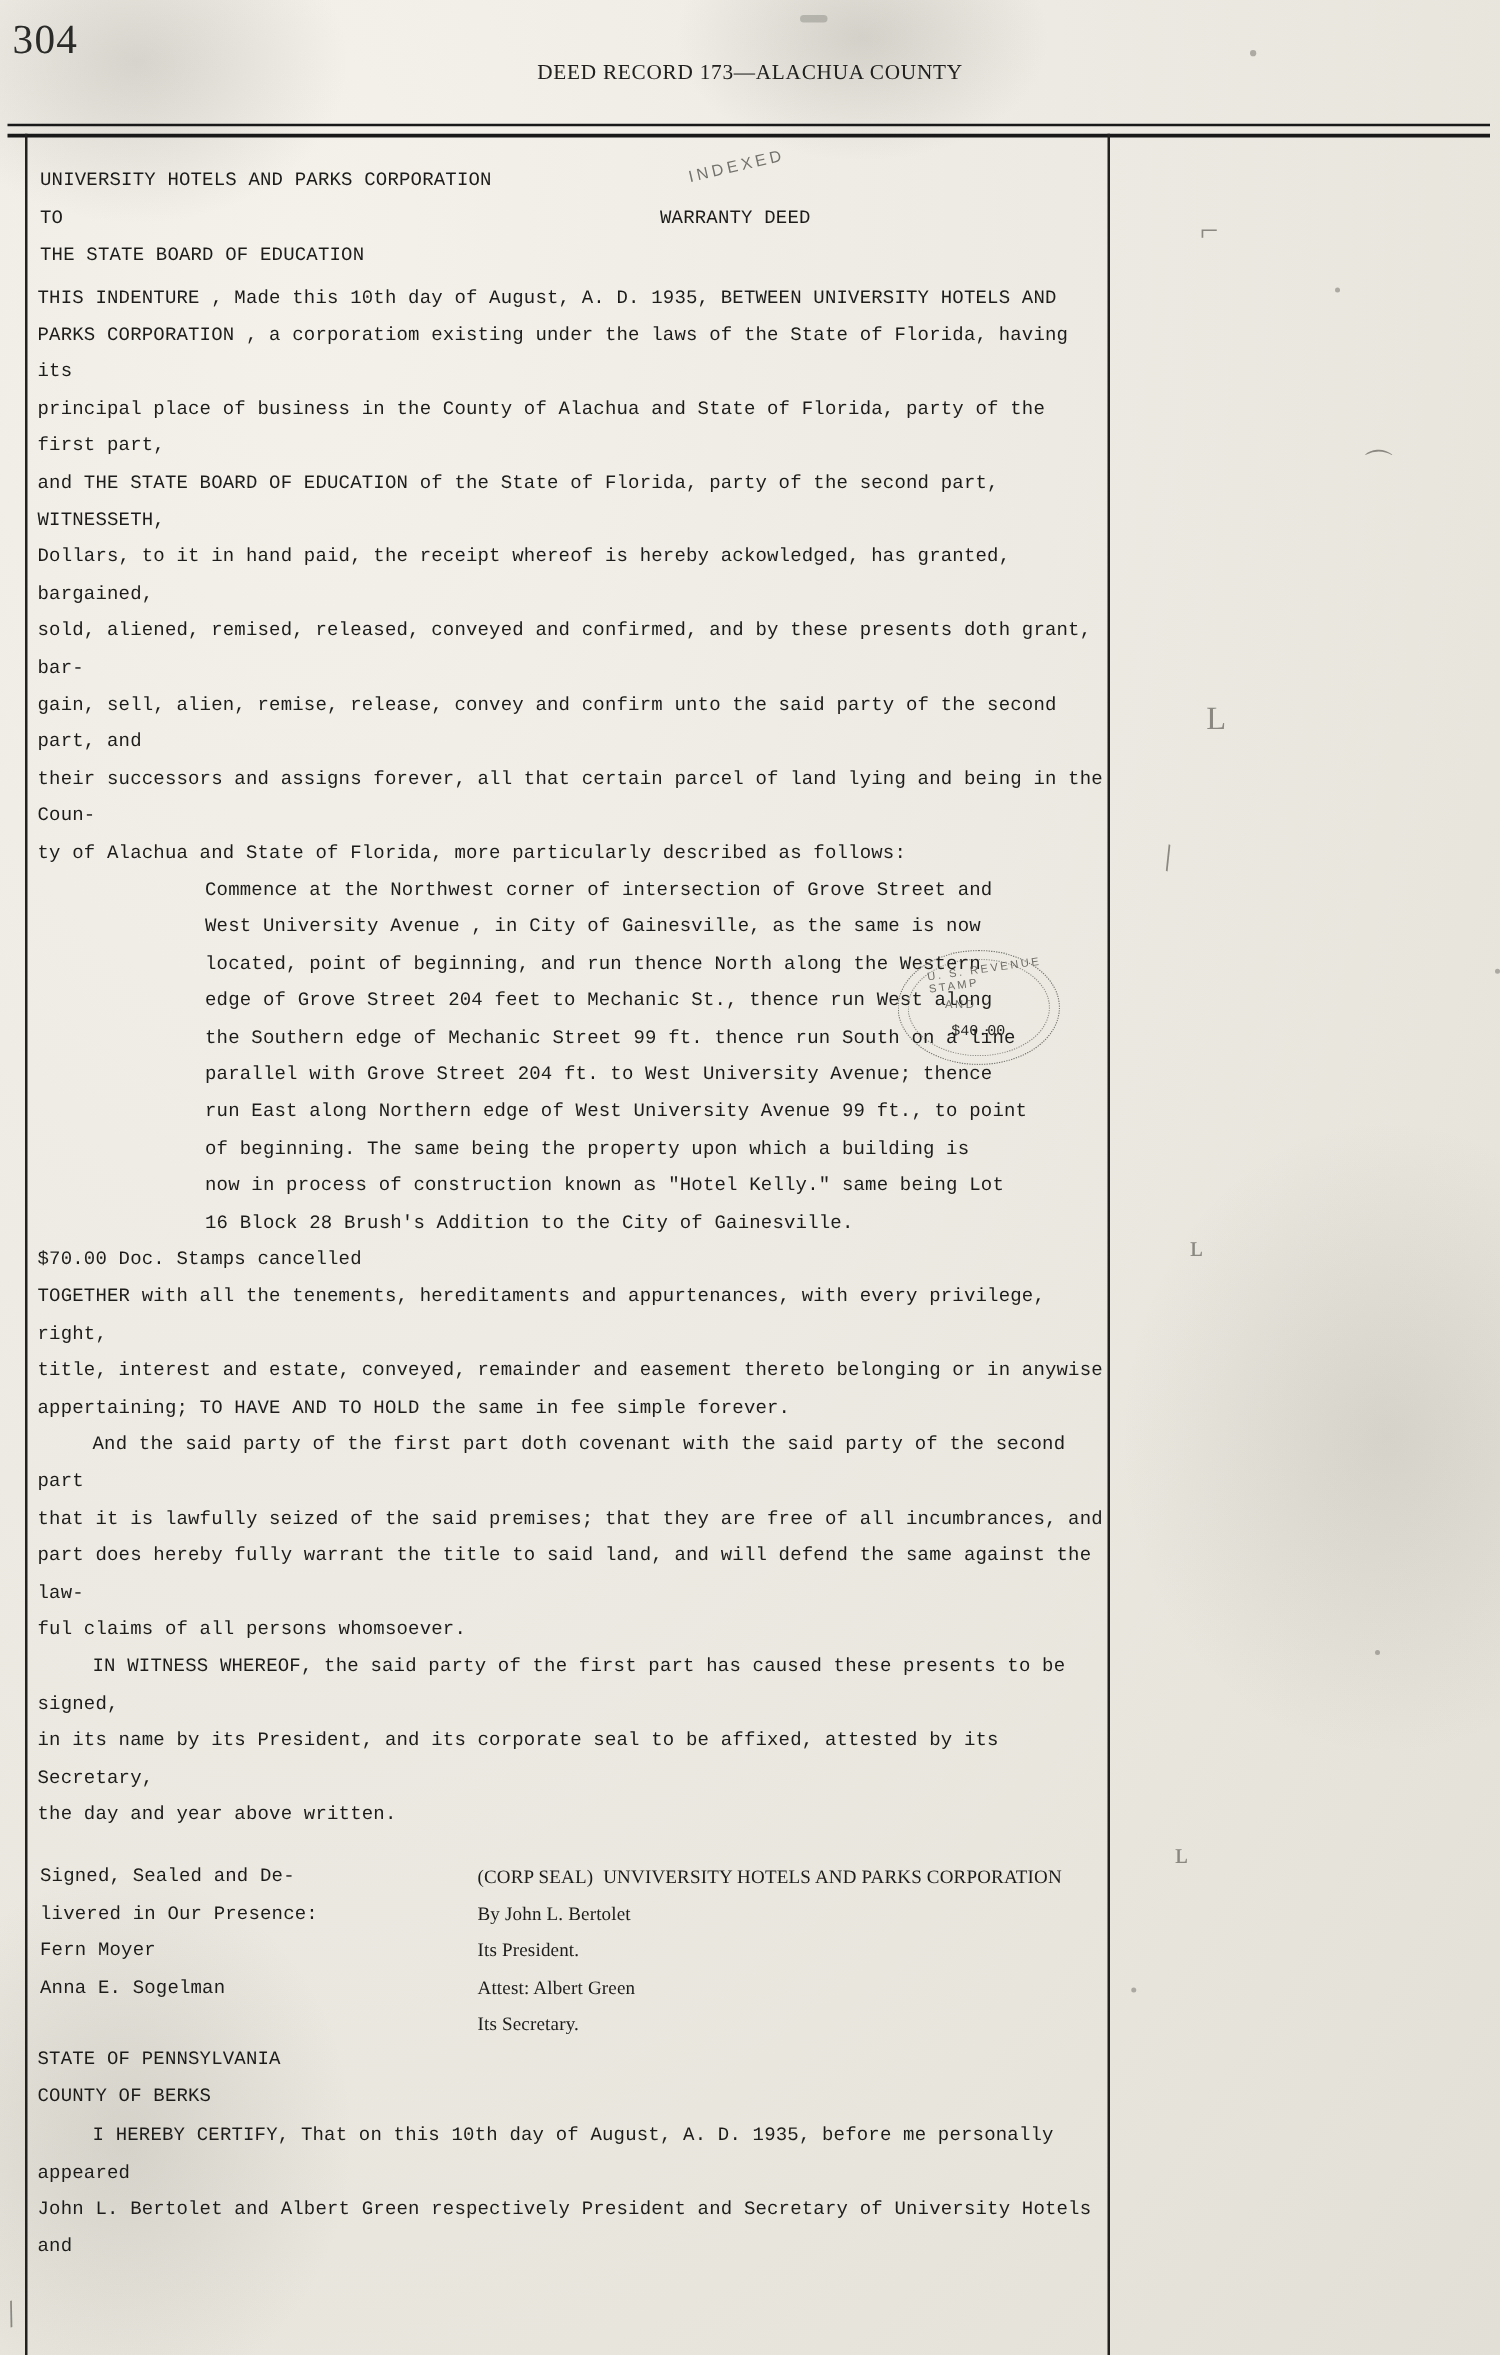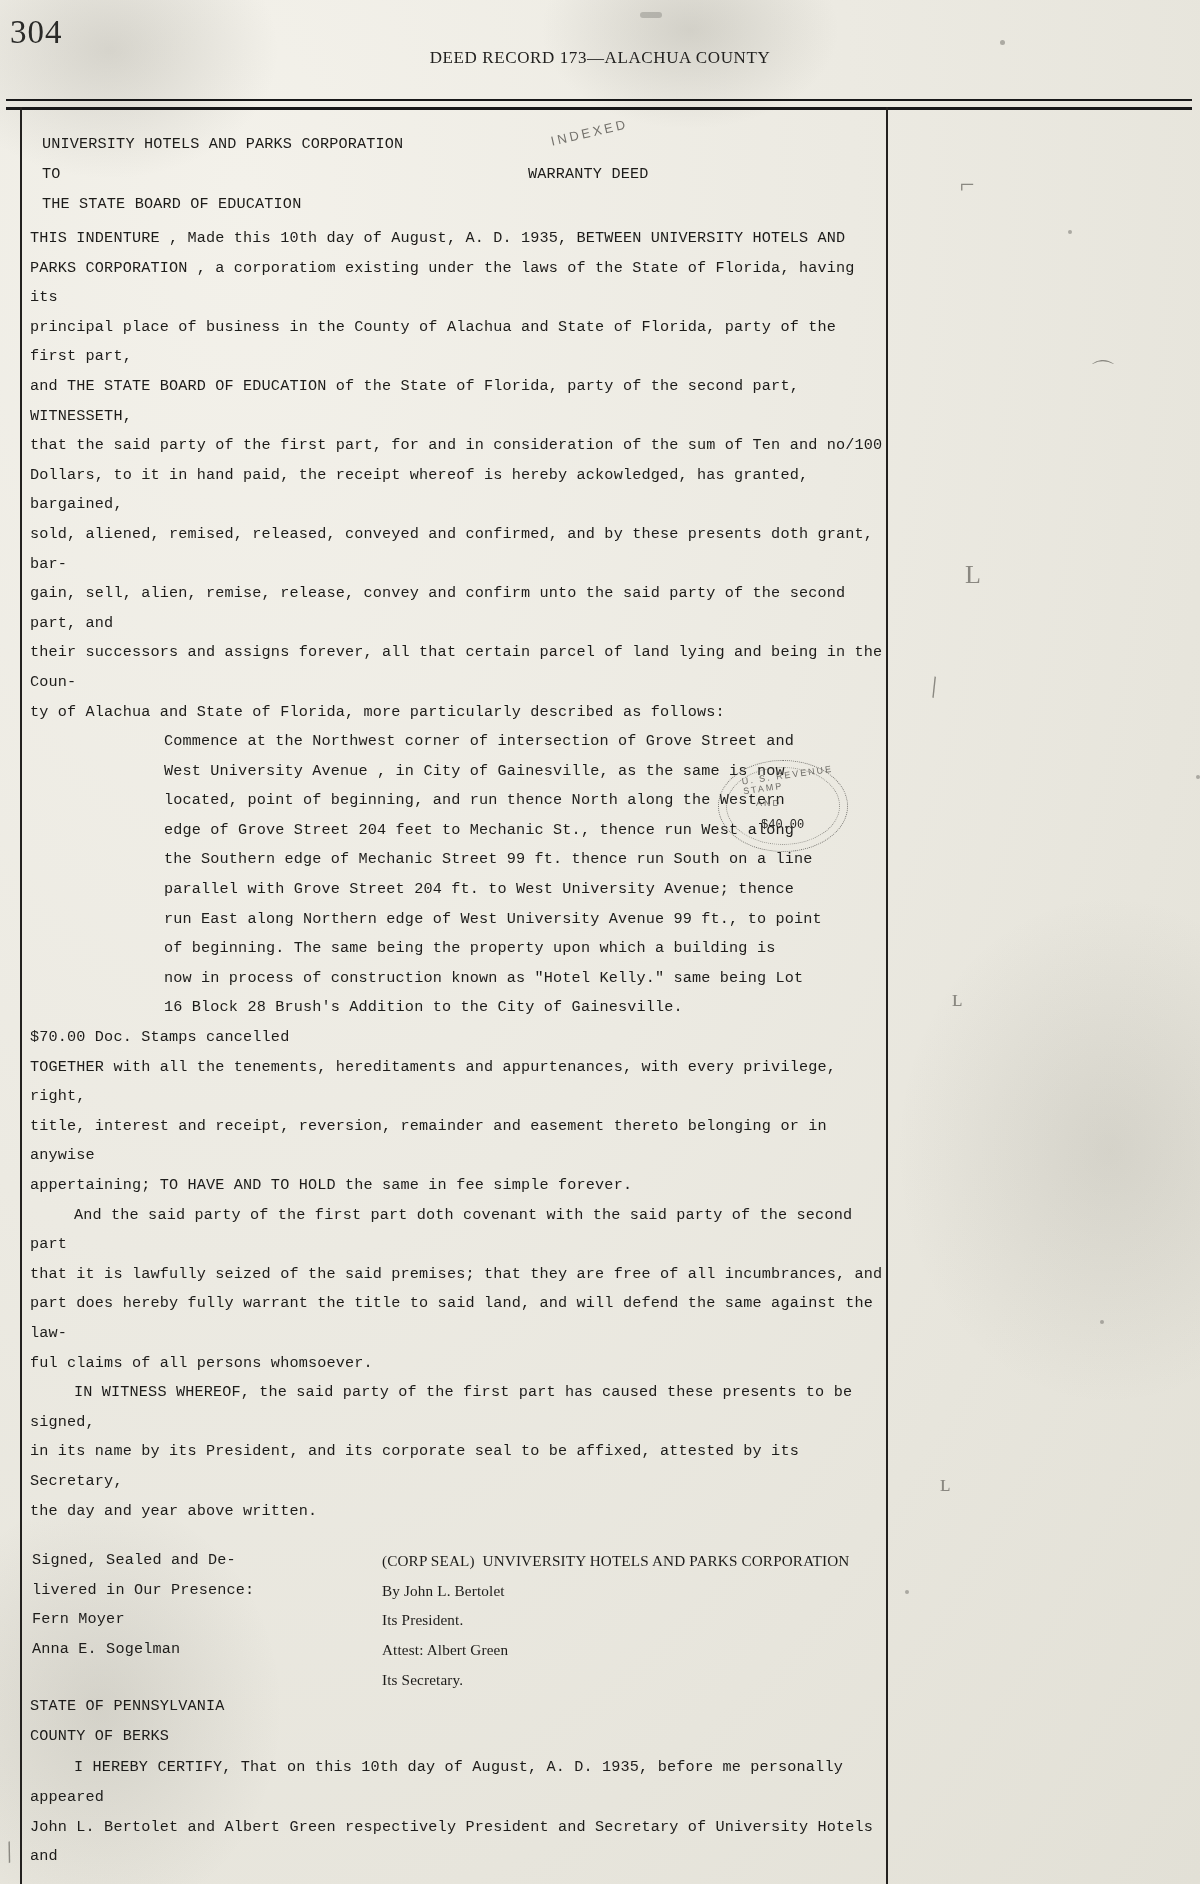--- a/index.html
+++ b/index.html
@@ -72,21 +72,21 @@
     line-height: 29.6px;
     color: #1d1c1a;
     letter-spacing: 0.15px;
   }
   .doc p { margin: 0; }
   .hdr { margin: 0; }
   .hdr-row {
     position: relative;
     height: 30px;
   }
-  .hdr-left { position: absolute; left: 12px; top: 0; }
+  .hdr-left { position: absolute; left: 2px; top: 0; }
   .hdr-right { position: absolute; left: 498px; top: 0; }
   .indexed {
     position: absolute;
     left: 520px;
     top: -12px;
     transform: rotate(-13deg);
     font-family: "Liberation Sans", sans-serif;
     font-size: 13px;
     letter-spacing: 3px;
     color: #5e5c57;
@@ -220,21 +220,20 @@
       <div class="hdr-row">
         <span class="hdr-left">THE STATE BOARD OF EDUCATION</span>
       </div>
     </div>
 
     <div class="body-block">
       <p class="ind-first">THIS INDENTURE , Made this 10th day of August, A. D. 1935, BETWEEN UNIVERSITY HOTELS AND</p>
       <p>PARKS CORPORATION , a corporatiom existing under the laws of the State of Florida, having its</p>
       <p>principal place of business in the County of Alachua and State of Florida, party of the first part,</p>
       <p>and THE STATE BOARD OF EDUCATION of the State of Florida, party of the second part, WITNESSETH,</p>
-      <p>that the said party of the first part, for and in consideration of the sum of Ten and no/100</p>
       <p>Dollars, to it in hand paid, the receipt whereof is hereby ackowledged, has granted, bargained,</p>
       <p>sold, aliened, remised, released, conveyed and confirmed, and by these presents doth grant, bar-</p>
       <p>gain, sell, alien, remise, release, convey and confirm unto the said party of the second part, and</p>
       <p>their successors and assigns forever, all that certain parcel of land lying and being in the Coun-</p>
       <p>ty of Alachua and State of Florida, more particularly described as follows:</p>
     </div>
 
     <div class="legal">
       <p>Commence at the Northwest corner of intersection of Grove Street and</p>
       <p>West University Avenue , in City of Gainesville, as the same is now</p>
@@ -245,21 +244,21 @@
       <p>run East along Northern edge of West University Avenue 99 ft., to point</p>
       <p>of beginning.  The same being the property upon which a building is</p>
       <p>now in process of construction known as "Hotel Kelly." same being Lot</p>
       <p>16 Block 28 Brush's Addition to the City of Gainesville.</p>
     </div>
 
     <p class="stamp-line">$70.00 Doc. Stamps cancelled</p>
 
     <div>
       <p>TOGETHER with all the tenements, hereditaments and appurtenances, with every privilege, right,</p>
-      <p>title, interest and receipt, reversion, remainder and easement thereto belonging or in anywise</p>
+      <p>title, interest and estate, conveyed, remainder and easement thereto belonging or in anywise</p>
       <p>appertaining; TO HAVE AND TO HOLD the same in fee simple forever.</p>
     </div>
 
     <div>
       <p class="ind-first">And the said party of the first part doth covenant with the said party of the second part</p>
       <p>that it is lawfully seized of the said premises; that they are free of all incumbrances, and</p>
       <p>part does hereby fully warrant the title to said land, and will defend the same against the law-</p>
       <p>ful claims of all persons whomsoever.</p>
     </div>
 

